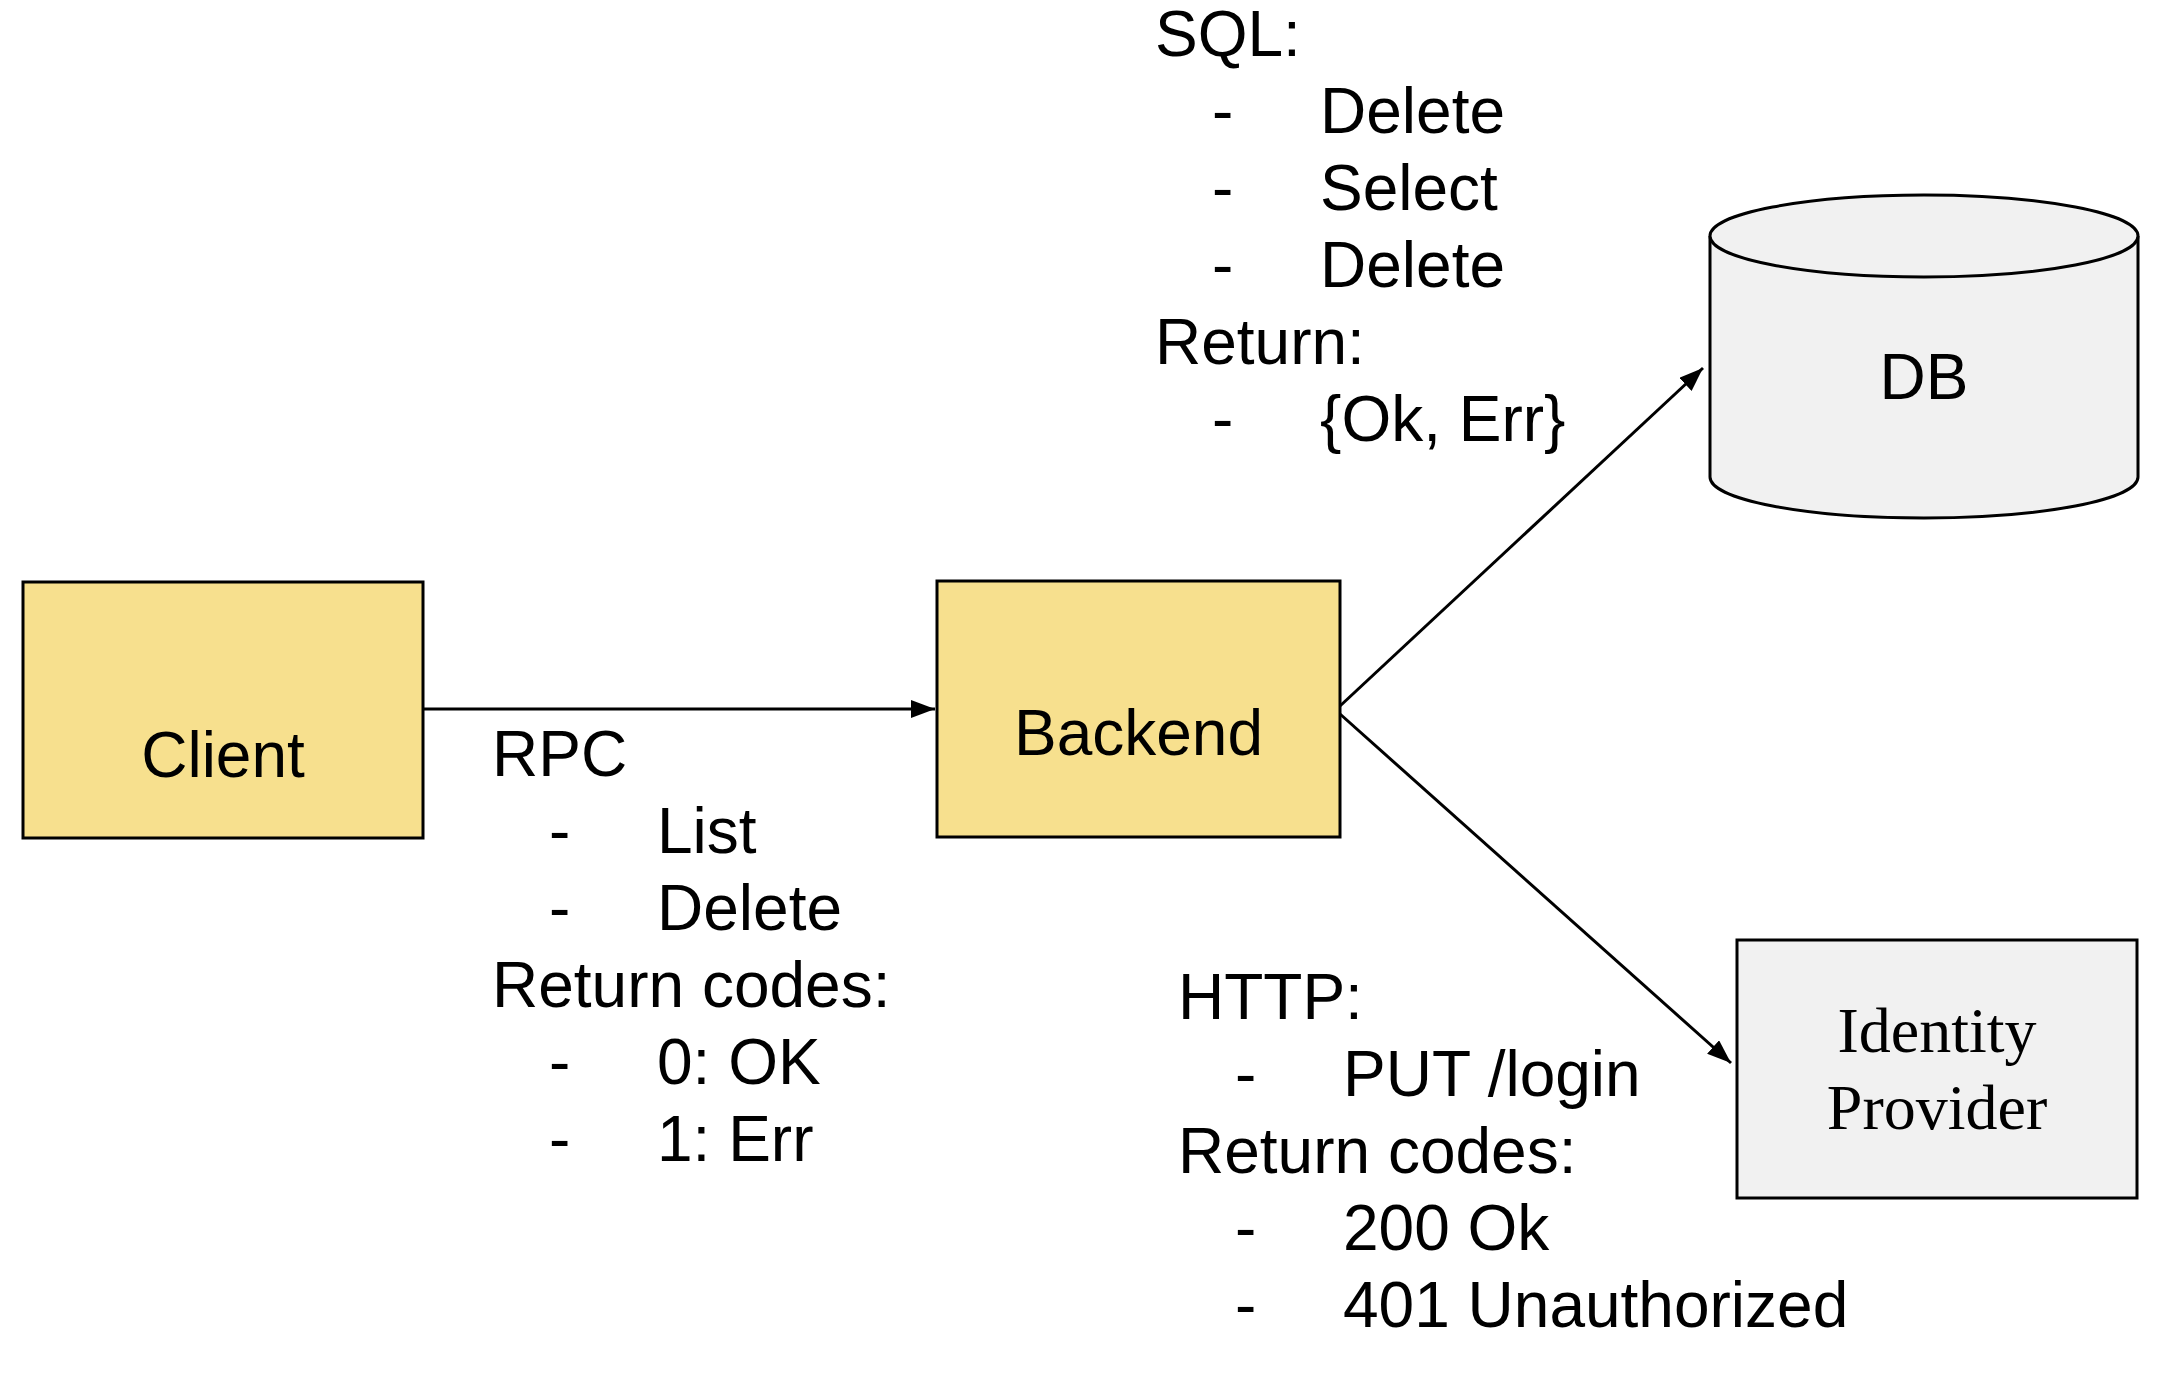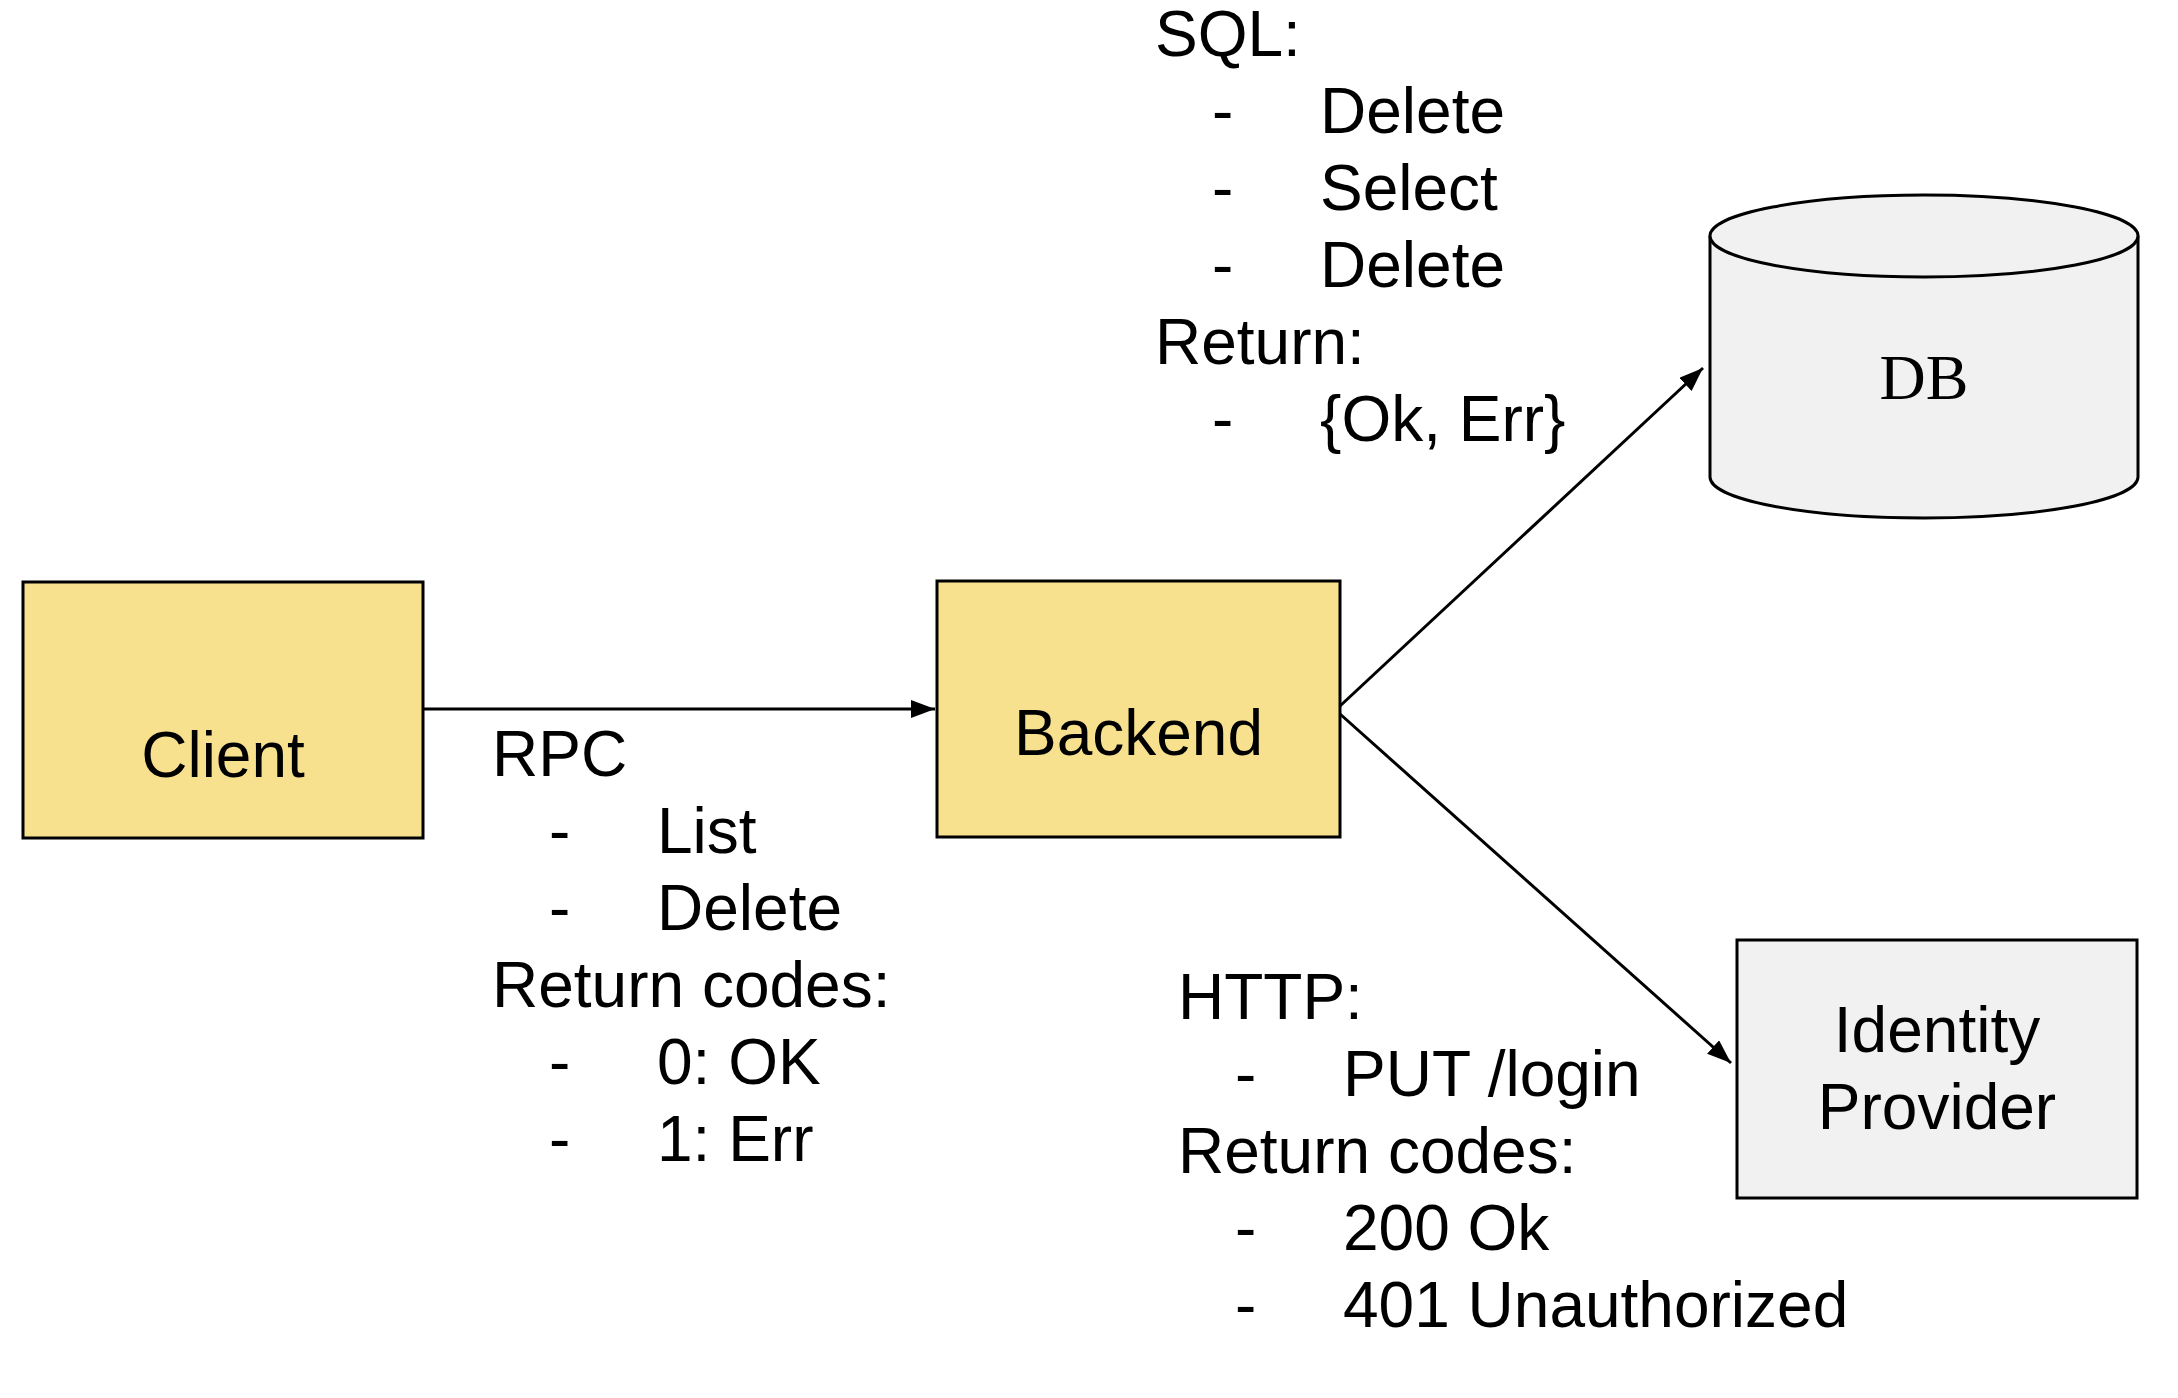--- a/index.html
+++ b/index.html
@@ -12,22 +12,22 @@
     position:absolute;display:flex;align-items:center;justify-content:center;
     text-align:center;font-size:64px;line-height:77px;
   }
   .label .wrap{display:inline-block;max-width:330px;}
   .note{position:absolute;font-size:64px;line-height:77px;white-space:nowrap;}
   .note .line{height:77px;}
   .dash{display:inline-block;margin-left:57px;width:108px;}
   
   #client-label{left:23px;top:599px;width:400px;height:312px;}
   #backend-label{left:937px;top:581px;width:403px;height:304px;}
-  #idp-label{left:1737px;top:940px;width:400px;height:258px;}
-  #db-label{left:1710px;top:236px;width:428px;height:282px;font-family:Liberation Serif, serif;}
+  #idp-label{left:1737px;top:940px;width:400px;height:258px;font-family:Liberation Serif, serif;}
+  #db-label{left:1710px;top:236px;width:428px;height:282px;}
   #sql-note{left:1155px;top:-4px;}
   #rpc-note{left:492px;top:716px;}
   #http-note{left:1178px;top:927px;margin-top:32px;}
 </style>
 </head>
 <body>
 
 <div class="canvas">
 
   <svg class="overlay" viewBox="0 0 2178 1398" xmlns="http://www.w3.org/2000/svg">

